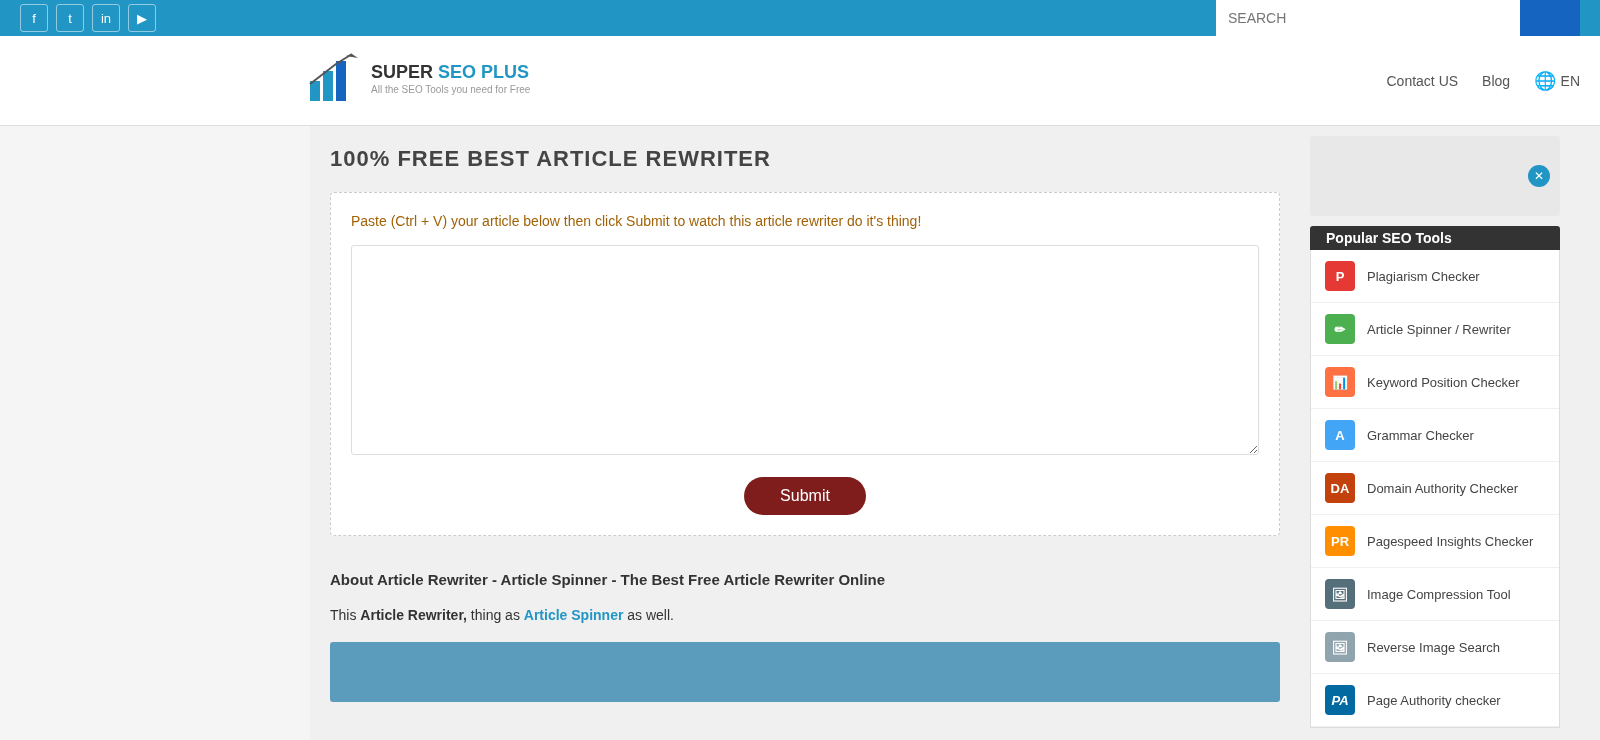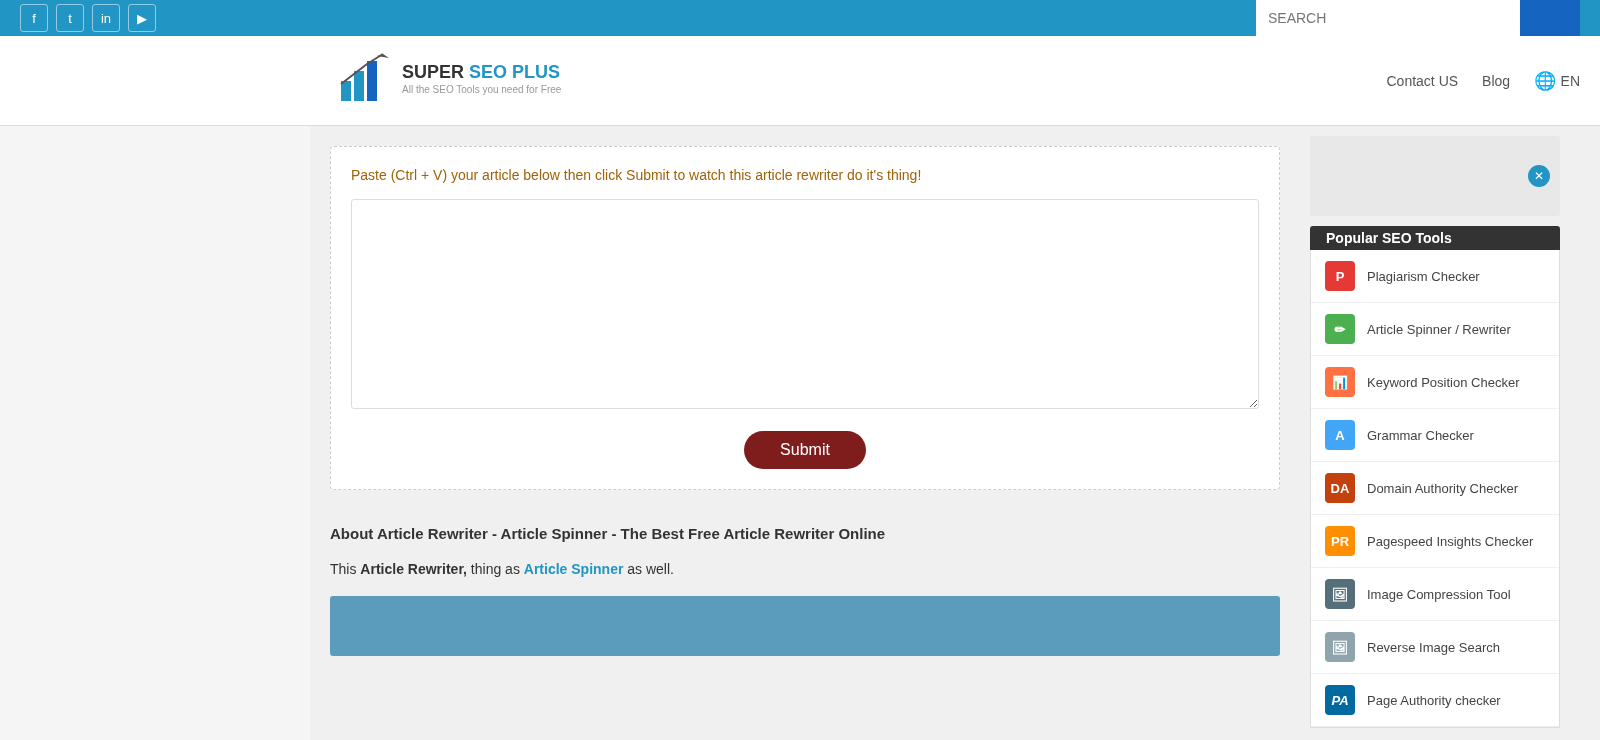--- a/index.html
+++ b/index.html
@@ -20,21 +20,21 @@
       border: 1px solid rgba(255,255,255,0.5);
       border-radius: 3px;
       display: flex; align-items: center; justify-content: center;
       color: white; font-size: 13px; cursor: pointer;
     }
     .search-area {
       display: flex;
       align-items: center;
     }
     .search-input {
-      width: 264px; height: 36px;
+      width: 304px; height: 36px;
       border: none; outline: none;
       padding: 0 12px; font-size: 14px;
       background: white;
     }
     .search-btn {
       width: 60px; height: 36px;
       background: #1565c0; border: none;
       color: white; font-size: 13px; cursor: pointer;
       font-weight: bold;
     }
@@ -215,21 +215,21 @@
     <div class="social-icon">▶</div>
   </div>
   <div class="search-area">
     <input class="search-input" type="text" placeholder="SEARCH" style="">
     <button class="search-btn"></button>
   </div>
 </div>
 
 <div style="background:white; height:90px; display:flex; align-items:center; padding-left:310px; padding-right:20px; position:relative; border-bottom:1px solid #ddd;">
 
-  <div style="position:absolute; left:331px; top:10px; display:flex; align-items:center; gap:6px;">
+  <div style="position:absolute; left:300px; top:10px; display:flex; align-items:center; gap:6px;">
 
     <svg width="65" height="65" viewBox="0 0 65 65">
       <rect x="10" y="35" width="10" height="20" fill="#2196c4"></rect>
       <rect x="23" y="25" width="10" height="30" fill="#2196c4"></rect>
       <rect x="36" y="15" width="10" height="40" fill="#1565c0"></rect>
       <polyline points="10,38 23,28 36,18 52,8" stroke="#555" stroke-width="2" fill="none"></polyline>
       <polygon points="52,8 58,12 46,10" fill="#555"></polygon>
     </svg>
     <div>
       <div style="font-size:18px; font-weight:bold; color:#333; line-height:1.2;">
@@ -246,20 +246,21 @@
       <span style="font-size:18px;">🌐</span>
       <span>EN</span>
     </div>
   </div>
 </div>
 
 <div class="page-layout">
 
   <div class="main-content">
 
+    <h1 class="page-title">100% FREE BEST ARTICLE REWRITER</h1>
 
     <div class="tool-box">
       <p class="tool-instruction">Paste (Ctrl + V) your article below then click Submit to watch this article rewriter do it's thing!</p>
       <textarea class="article-textarea" style=""></textarea>
       <div class="submit-area">
         <button class="submit-btn">Submit</button>
       </div>
     </div>
 
     <div class="about-section">

